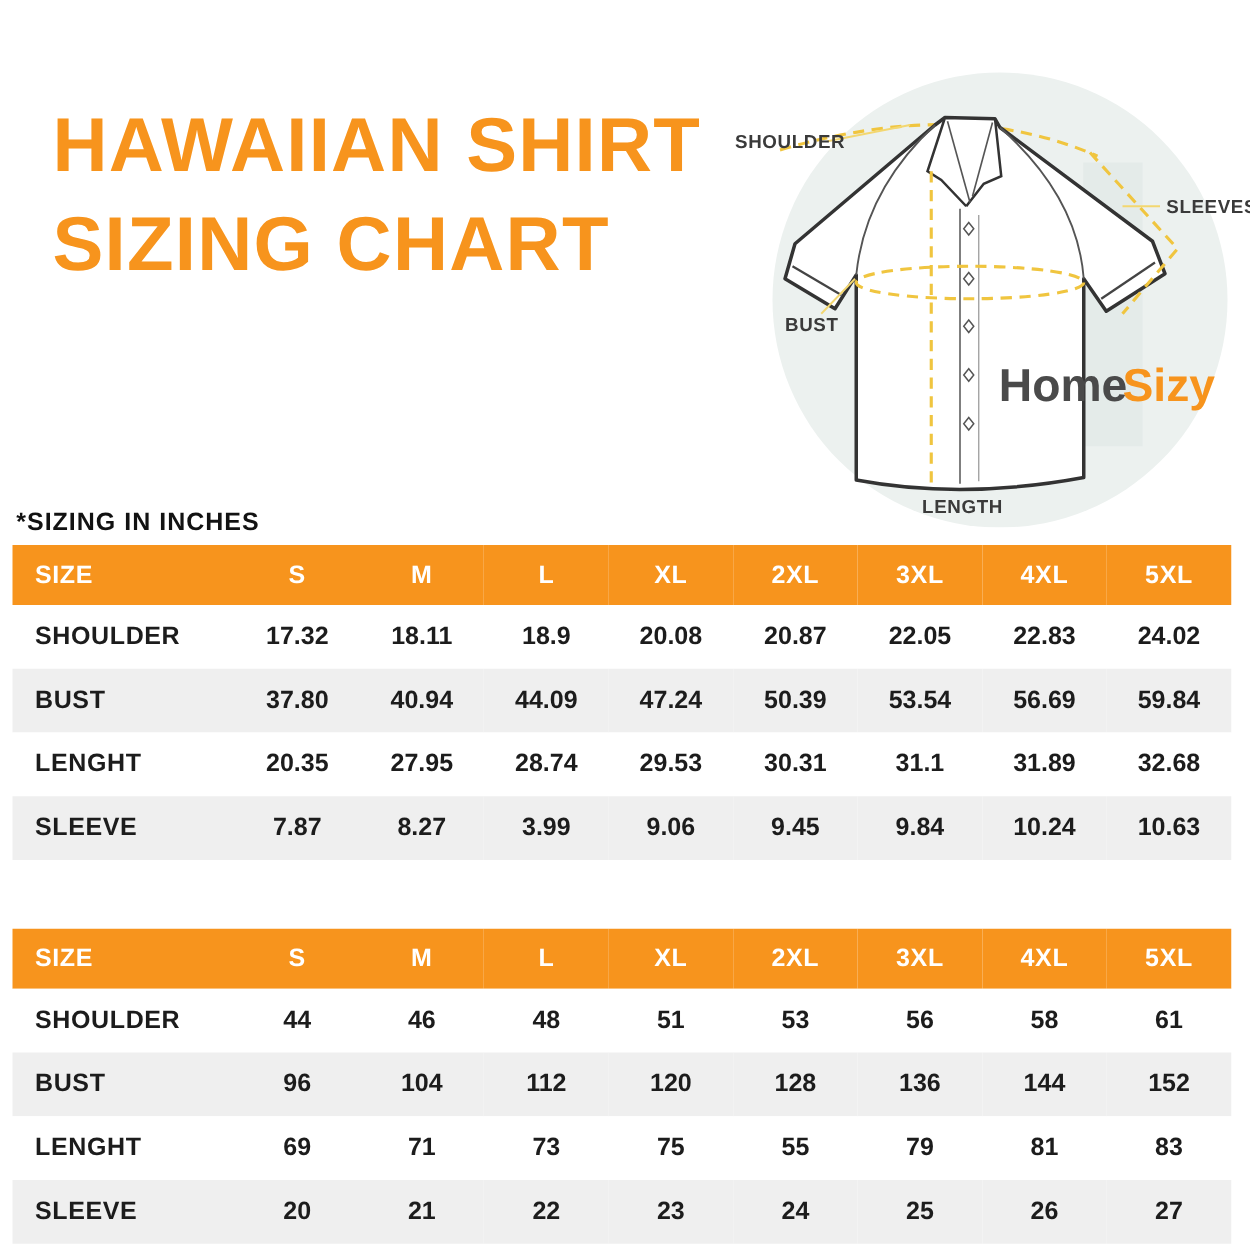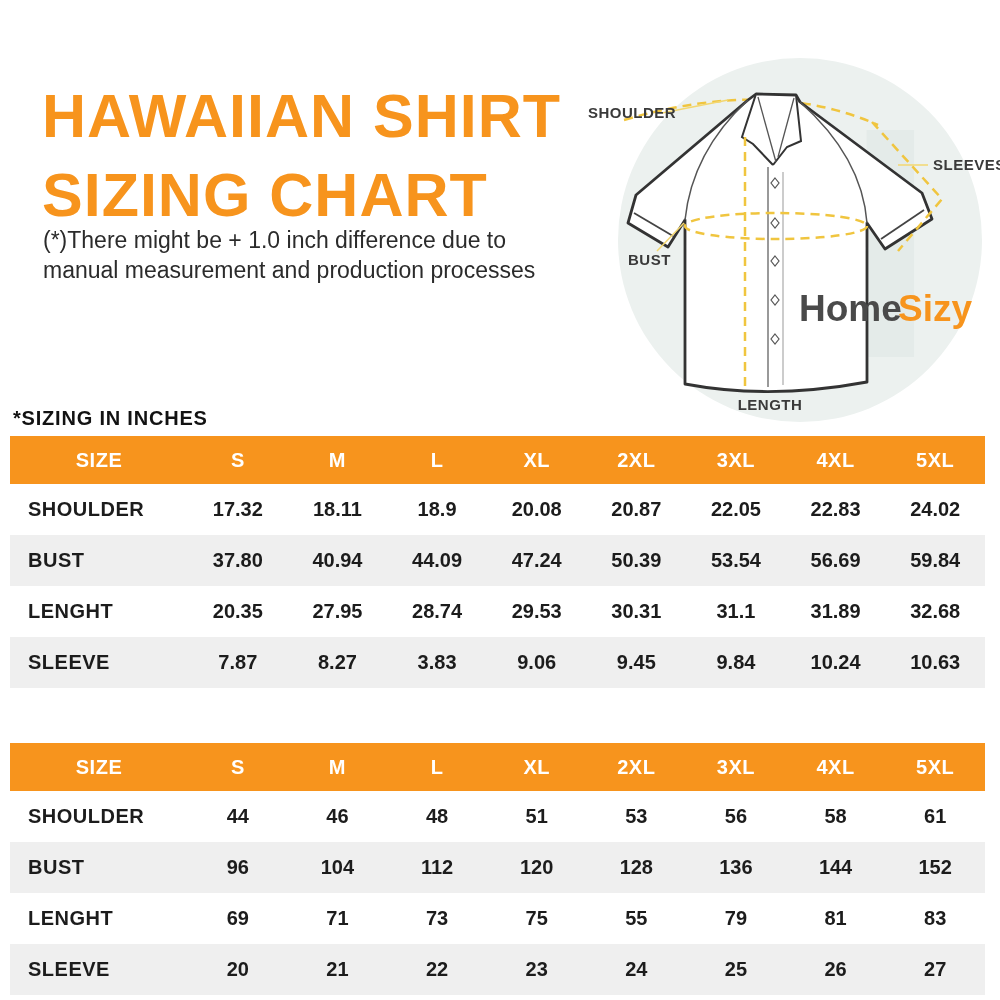--- a/index.html
+++ b/index.html
@@ -65,21 +65,21 @@
   .size-table col.label-col { width: 178px; }
   .size-table thead th {
     background: #F7941D;
     color: #ffffff;
     height: 48px;
     font-size: 20px;
     font-weight: bold;
     letter-spacing: 0.5px;
     text-align: center;
   }
-  .size-table thead th:first-child { text-align: center; }
+  .size-table thead th:first-child { text-align: left; padding-left: 18px; }
   .size-table tbody td {
     height: 51px;
     font-size: 20px;
     font-weight: bold;
     color: #1c1c1c;
     text-align: center;
     background: #ffffff;
   }
   .size-table tbody tr:nth-child(even) td { background: #efefef; }
   .size-table tbody td.rowlabel {
@@ -88,22 +88,20 @@
     letter-spacing: 0.5px;
   }
 </style>
 </head>
 <body>
 
 <div id="page">
 
   <h1 id="main-title">HAWAIIAN SHIRT
 SIZING CHART</h1>
-  <p id="subtitle">(*)There might be + 1.0 inch difference due to
-manual measurement and production processes</p>
 
   <svg id="diagram" viewBox="0 0 420 395" xmlns="http://www.w3.org/2000/svg">
 
     <circle cx="220" cy="213" r="182" fill="#ecf1ef"></circle>
     <text x="118" y="330" font-family="Liberation Sans, sans-serif" font-size="330" font-weight="bold" fill="#e4ebe9">H</text>
 
     <path d="M 44,93 Q 190,50 298,98" fill="none" stroke="#F0C53F" stroke-width="2.5" stroke-dasharray="9 6"></path>
 
     <path d="M 168,73 L 56,168 L 48,196 L 88,220 L 105,193 L 105,357 Q 190,373 287,355 L 287,196 L 305,222 L 352,192 L 342,166 L 220,75 L 216,68 L 176,67 Z" fill="#ffffff" stroke="#333333" stroke-width="2.8" stroke-linejoin="round"></path>
 
@@ -195,21 +193,21 @@
           <td>29.53</td>
           <td>30.31</td>
           <td>31.1</td>
           <td>31.89</td>
           <td>32.68</td>
         </tr>
         <tr>
           <td class="rowlabel">SLEEVE</td>
           <td>7.87</td>
           <td>8.27</td>
-          <td>3.83</td>
+          <td>3.99</td>
           <td>9.06</td>
           <td>9.45</td>
           <td>9.84</td>
           <td>10.24</td>
           <td>10.63</td>
         </tr>
       </tbody>
     </table>
 
   <table class="size-table" id="table-cm">

